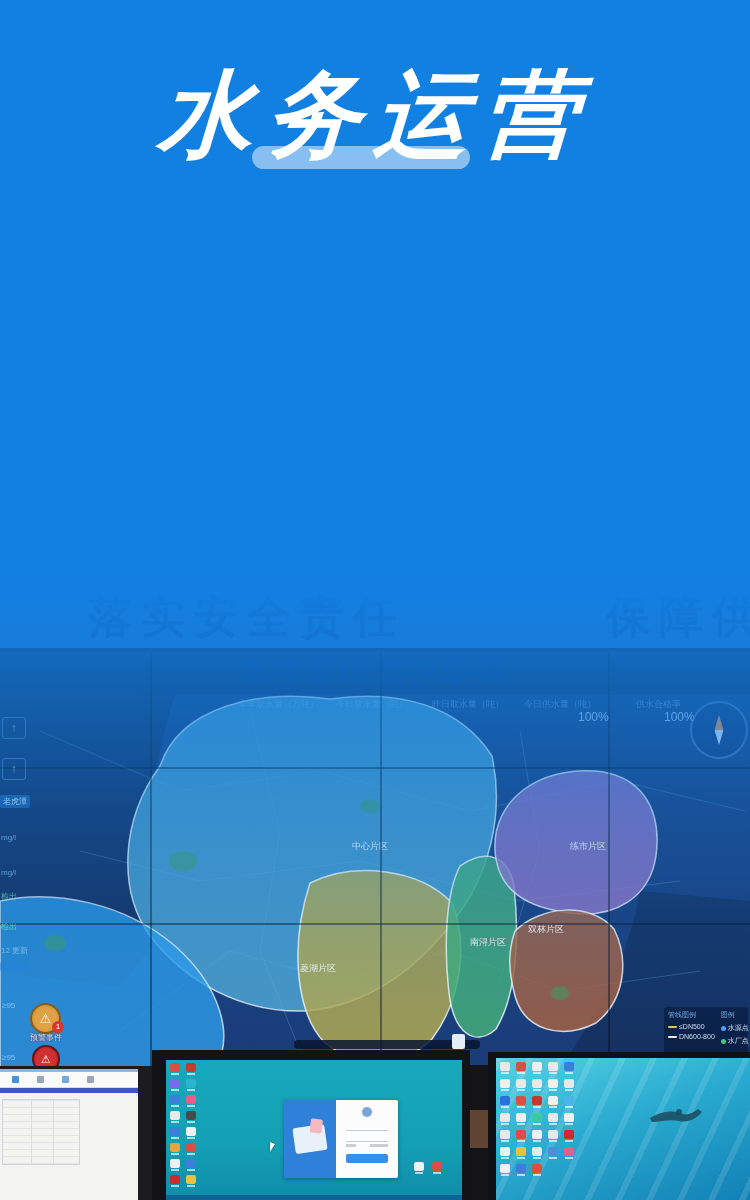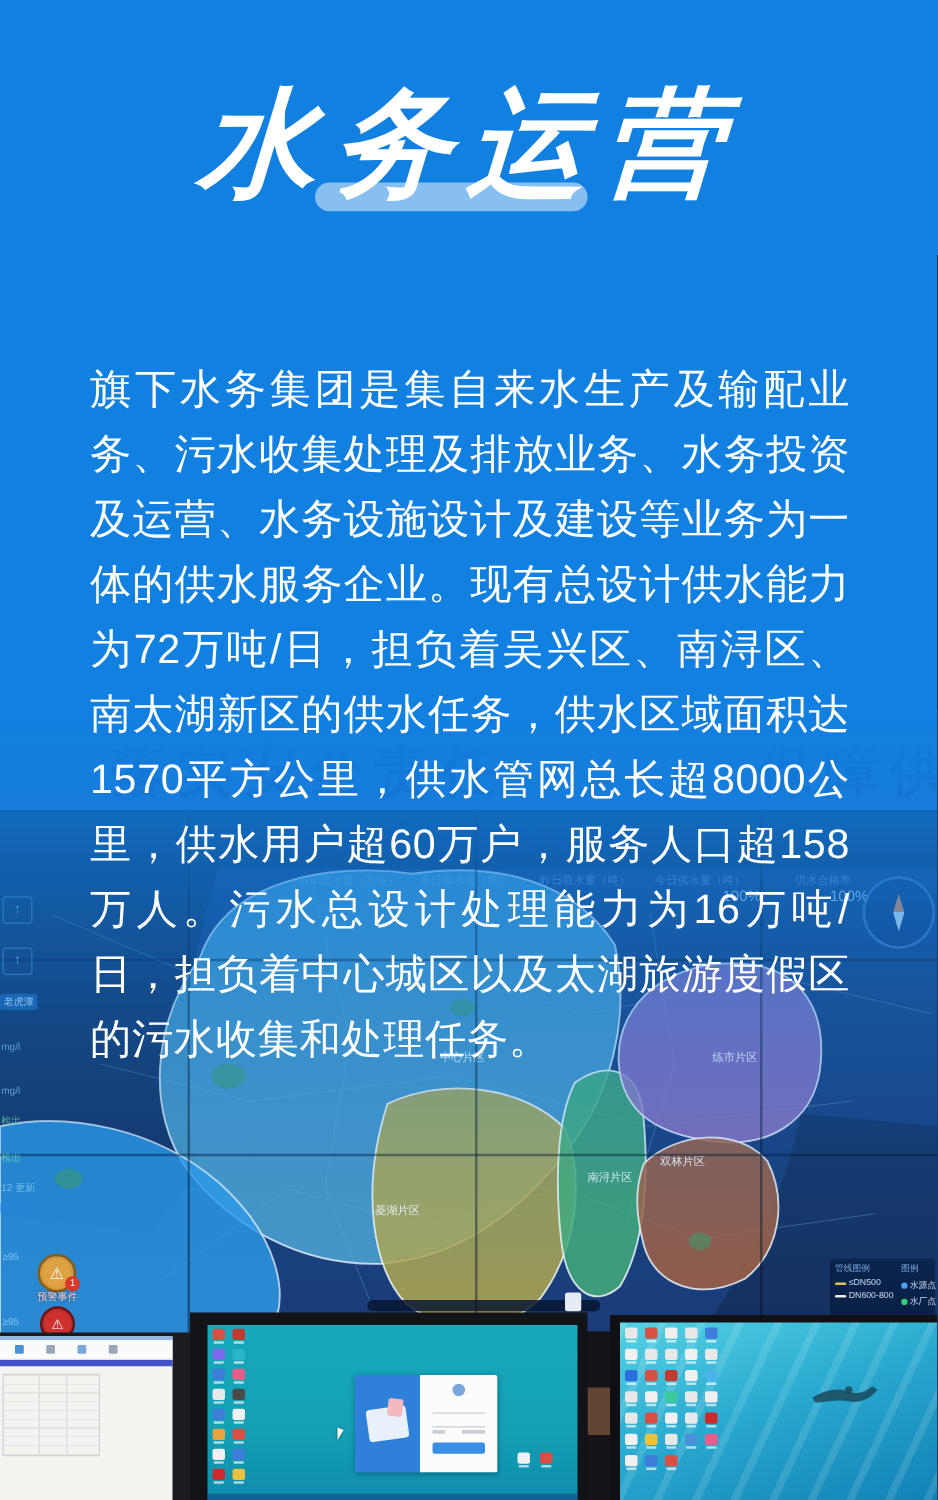--- a/index.html
+++ b/index.html
@@ -138,21 +138,20 @@
          rgba(17,128,225,0) 78%);}
 </style>
 </head>
 <body>
 
 <div id="app">
 
   <div class="title-highlight"></div>
   <h1 class="page-title">水务运营</h1>
 
-  <p class="intro">旗下水务集团是集自来水生产及输配业务、污水收集处理及排放业务、水务投资及运营、水务设施设计及建设等业务为一体的供水服务企业。现有总设计供水能力为72万吨/日，担负着吴兴区、南浔区、南太湖新区的供水任务，供水区域面积达1570平方公里，供水管网总长超8000公里，供水用户超60万户，服务人口超158万人。污水总设计处理能力为16万吨/日，担负着中心城区以及太湖旅游度假区的污水收集和处理任务。</p>
 
   <div class="photo">
 
     <div class="banner-left">落实安全责任</div>
     <div class="banner-right">保障供水</div>
 
     <div class="screen">
 
       <svg class="map-svg" width="750" height="417" viewBox="0 0 750 417">
         <rect x="0" y="0" width="750" height="417" fill="#1a3c78"></rect>

